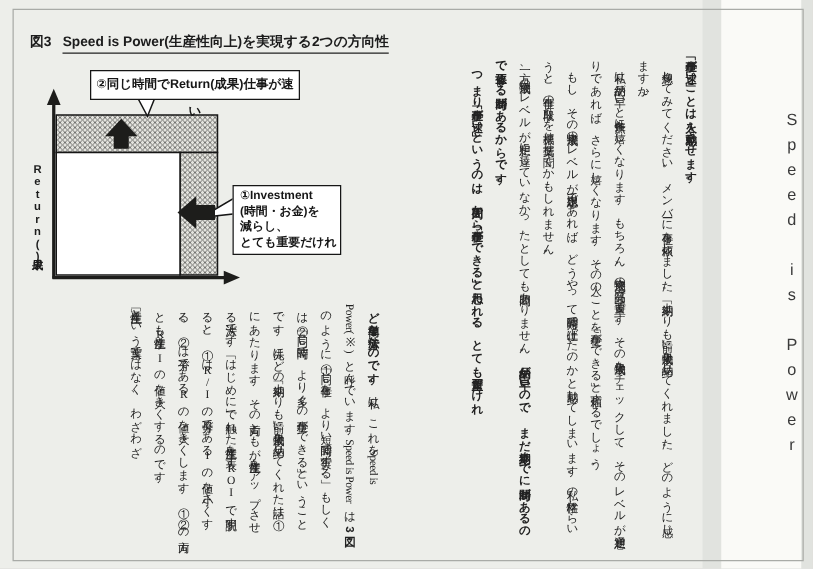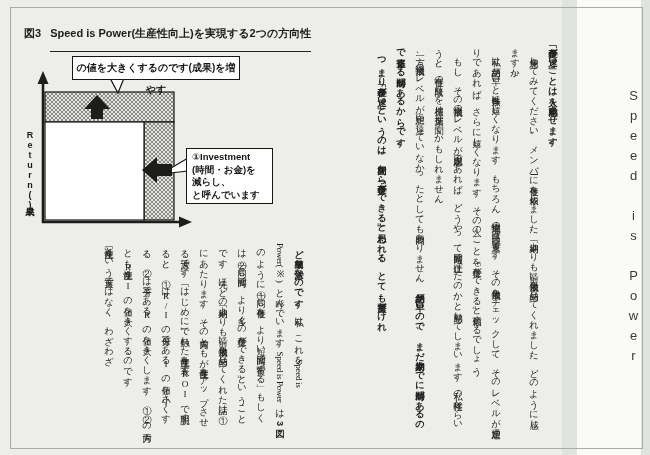--- a/index.html
+++ b/index.html
@@ -20,21 +20,21 @@
     font-size:13px; letter-spacing:5px; color:#3a3a3a;
   }
   
   .frame { position:absolute; left:10px; top:7px; width:631px; height:440px;
            border:1px solid #a9aba7; pointer-events:none; }
   
   .figure { position:absolute; left:20px; top:22px; width:312px; height:224px; }
   .fig-title { position:absolute; left:4px; top:4px; white-space:nowrap;
     font-family:"Liberation Sans","DejaVu Sans",sans-serif; font-weight:bold; font-size:11px; }
   .fig-label { margin-right:9px; }
-  .fig-name  { border-bottom:1.5px solid #222; padding-bottom:12px; }
+  .fig-name  { border-bottom:1.5px solid #222; padding-bottom:2px; }
   .figure svg { position:absolute; left:0; top:0; }
   .callout {
     position:absolute; background:#fff; border:1.5px solid #161616;
     font-family:"Liberation Sans","DejaVu Sans",sans-serif; font-weight:bold; color:#161616;
   }
   .c2 { left:52px; top:34px; width:166px; height:22px; line-height:22px;
         text-align:center; font-size:10px; }
   .c1 { left:166px; top:126px; width:80px; height:52px; padding:2px 0 0 5px;
         font-size:9.5px; line-height:1.32; white-space:pre-line; }
   .ylabel { position:absolute; left:3px; top:108px; height:90px;
@@ -88,25 +88,25 @@
 
       <polygon points="77,73 64,87 71,87 71,97 83,97 83,87 90,87" fill="#1d1d1b"></polygon>
       <polygon points="122,148 137,135 137,142 152,142 152,154 137,154 137,161" fill="#1d1d1b"></polygon>
 
       <line x1="23" y1="201" x2="23" y2="58" stroke="#1d1d1b" stroke-width="2.6"></line>
       <polygon points="23,49 17.5,62 28.5,62" fill="#1d1d1b"></polygon>
       <line x1="22" y1="200" x2="163" y2="200" stroke="#1d1d1b" stroke-width="2.6"></line>
       <polygon points="172,200 159,194.5 159,205.5" fill="#1d1d1b"></polygon>
     </svg>
 
-    <div class="callout c2">の値を大きくするのです(成果)を増やす</div>
+    <div class="callout c2">②同じ時間でReturn(成果)仕事が速い</div>
     <div class="callout c1">①Investment
 (時間・お金)を
 減らし、
-と呼んでいます</div>
+とても重要だけれ</div>
     <div class="ylabel">Return(成果)</div>
   </div>
 
   <div id="block-right" class="vblock">
       <p class="vp"><span class="b">「仕事が速い」ことは人を感動させます。</span></p>
       <p class="vp ind"><span>想像してみてください。メンバーに仕事を依頼しました。「納期よりも前」に成果物を納品してくれました。どのように感じますか?</span></p>
       <p class="vp ind"><span>私は納品が早いと無条件に嬉しくなります。もちろん、成果物の品質は重要です。その成果物をチェックして、そのレベルが想定通りであれば、さらに嬉しくなります。その人のことを「仕事ができる」と信頼するでしょう。</span></p>
       <p class="vp ind"><span>もし、その成果物のレベルが想定以上であれば、どうやって短時間で仕上げたのかと感動してしまいます。私の性格からいうと、仕事の段取りを根掘り葉掘り聞くかもしれません。</span></p>
       <p class="vp ind"><span>一方、成果物のレベルが想定に達していなかったとしても問題ありません。</span><span class="b">納品が早いので、まだ納期までに時間があるので修正する時間があるからです。</span></p>
       <p class="vp ind"><span class="b">つまり「仕事が速い」というのは、周囲から「仕事ができる」と思われる、とても重要だけれ</span></p>

